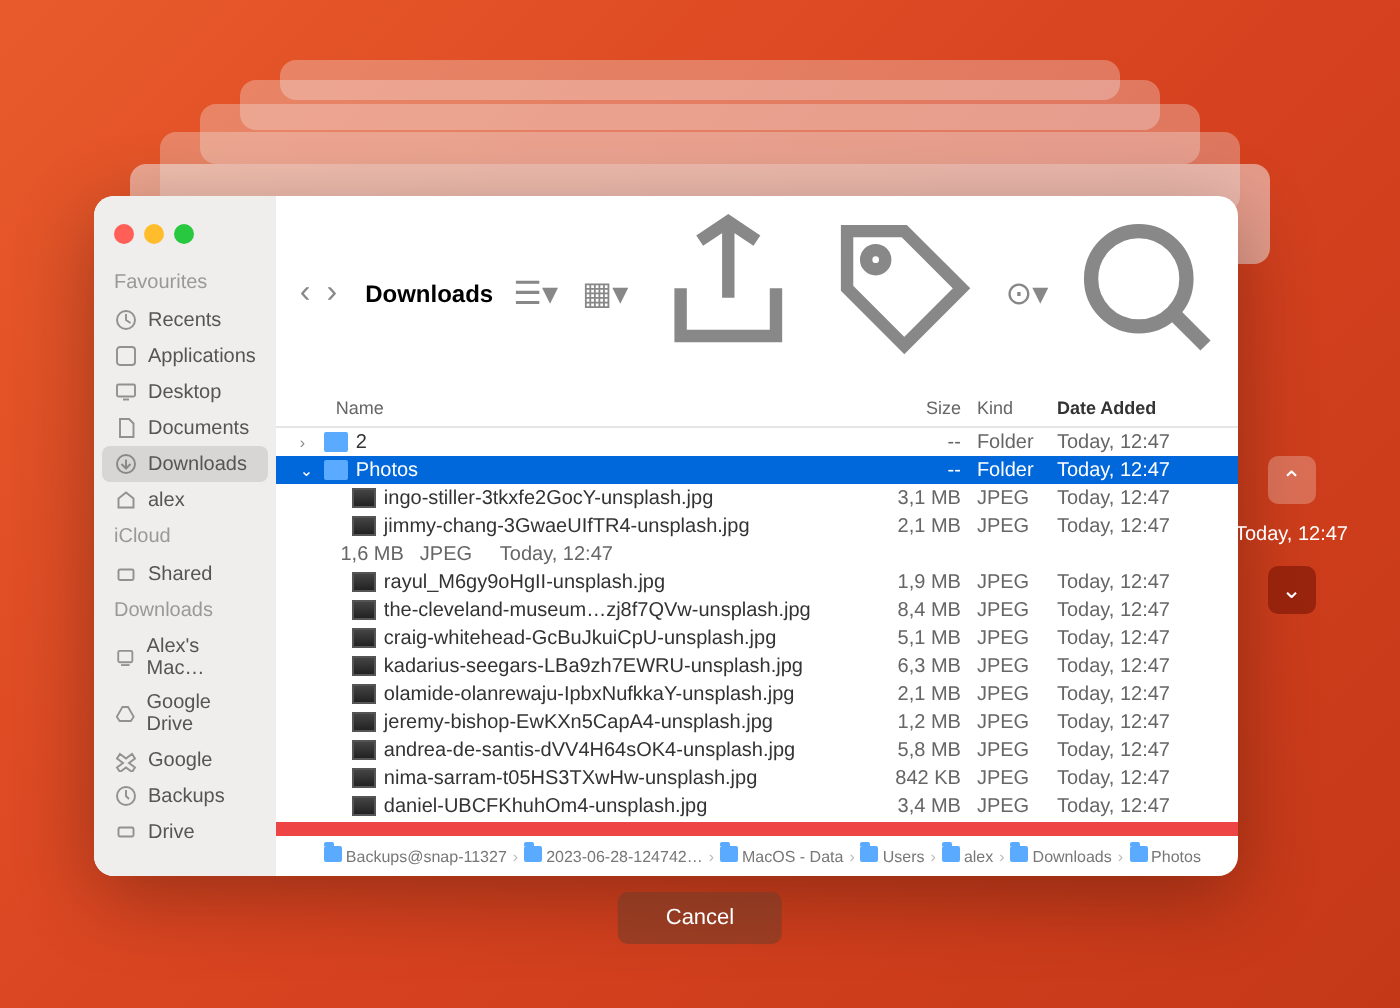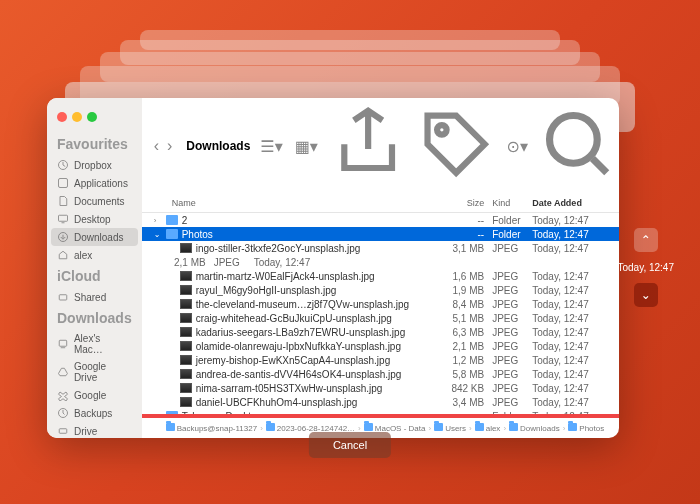--- a/index.html
+++ b/index.html
@@ -8,21 +8,21 @@
 .s1{top:30px;width:420px;height:20px}
 .s2{top:40px;width:460px;height:25px}
 .s3{top:52px;width:500px;height:30px}
 .s4{top:66px;width:540px;height:40px}
 .s5{top:82px;width:570px;height:50px;opacity:.5}
 .main-window{position:absolute;top:98px;left:47px;width:572px;height:340px;background:#fff;border-radius:10px;box-shadow:0 10px 40px rgba(0,0,0,.3);display:flex;overflow:hidden}
 .sidebar{width:114px;background:#f0eeec;padding:8px 0;font-size:10px;color:#666}
 .traffic{display:flex;gap:5px;padding:6px 10px 10px}
 .tl{width:10px;height:10px;border-radius:50%}
 .tl.r{background:#ff5f57}.tl.y{background:#ffbd2e}.tl.g{background:#28c940}
-.sb-header{padding:4px 10px;font-size:14px;color:#999;font-weight:700}
+.sb-header{padding:4px 10px;font-size:10px;color:#999;font-weight:400}
 .sb-item{display:flex;align-items:center;gap:5px;padding:3px 10px;cursor:pointer;color:#555}
 .sb-item.active{background:#d8d6d4;border-radius:4px;margin:0 4px;padding:3px 6px}
 .sb-icon{width:12px;height:12px;opacity:.6}
 .content{flex:1;display:flex;flex-direction:column}
 .toolbar{display:flex;align-items:center;padding:8px 12px;gap:10px;border-bottom:none}
 .nav-arrows{display:flex;gap:8px;color:#888}
 .title{font-weight:600;font-size:12px;margin-left:4px}
 .tb-right{margin-left:auto;display:flex;gap:12px;align-items:center;color:#888}
 .col-headers{display:flex;padding:4px 12px;font-size:9px;color:#666;border-bottom:1px solid #e5e5e5}
 .ch-name{flex:1;padding-left:18px}.ch-size{width:52px;text-align:right}.ch-kind{width:48px;padding-left:8px}.ch-date{width:84px;font-weight:700;color:#333}
@@ -33,24 +33,24 @@
 .file-row.selected .chev{color:#fff}
 .fr-name{flex:1;display:flex;align-items:center;gap:4px;overflow:hidden;white-space:nowrap}
 .fr-size{width:52px;text-align:right;color:#666}.fr-kind{width:48px;padding-left:8px;color:#666}.fr-date{width:84px;color:#666}
 .file-row.selected .fr-size,.file-row.selected .fr-kind,.file-row.selected .fr-date{color:#fff}
 .chev{width:8px;color:#888;font-size:8px}
 .fico{width:12px;height:10px;display:inline-block}
 .folder-ico{background:#5aaaff;border-radius:1px;position:relative}
 .folder-ico::before{content:'';position:absolute;top:-2px;left:0;width:5px;height:2px;background:#5aaaff;border-radius:1px 1px 0 0}
 .img-ico{background:linear-gradient(#444,#222);border:1px solid #555}
 .indent{margin-left:14px}
-.path-bar{display:flex;align-items:center;gap:3px;padding:5px 24px;font-size:8px;color:#777;border-top:4px solid #ef4444;white-space:nowrap;overflow:hidden}
+.path-bar{display:flex;align-items:center;gap:3px;padding:5px 24px;font-size:8px;color:#777;border-top:7px solid #ef4444;white-space:nowrap;overflow:hidden}
 .path-sep{color:#bbb}
 .path-ico{width:9px;height:8px;display:inline-block;margin-right:2px}
-.buttons{position:absolute;bottom:46px;left:50%;transform:translateX(-50%);display:flex;gap:28px}
+.buttons{position:absolute;bottom:32px;left:50%;transform:translateX(-50%);display:flex;gap:28px}
 .btn{padding:7px 24px;border:none;border-radius:5px;font-size:11px;color:#fff;cursor:pointer;background:rgba(120,60,40,.6)}
 .snap-nav{position:absolute;right:26px;top:228px;display:flex;flex-direction:column;align-items:center;gap:10px}
 .snap-btn{width:24px;height:24px;background:rgba(255,255,255,.25);border-radius:5px;display:flex;align-items:center;justify-content:center;cursor:pointer;color:#fff;font-size:12px}
 .snap-btn.dn{background:rgba(140,30,10,.8)}
 .snap-label{font-size:10px;color:#fff}
 svg{width:100%;height:100%}
 </style>
 </head>
 <body>
 
@@ -67,40 +67,40 @@
       <div class="tl y"></div>
       <div class="tl g"></div>
     </div>
     <div id="sidebar-content">
         <div class="sb-header">Favourites</div>
         <div class="sb-item">
           <span class="sb-icon"><svg viewBox="0 0 16 16" fill="none" stroke="currentColor" stroke-width="1.3">
               <circle cx="8" cy="8" r="6"></circle>
               <path d="M8 4v4l3 2"></path>
             </svg></span>
-          <span>Dropbox</span>
+          <span>Recents</span>
         </div>
         <div class="sb-item">
           <span class="sb-icon"><svg viewBox="0 0 16 16" fill="none" stroke="currentColor" stroke-width="1.3">
               <rect x="2" y="2" width="12" height="12" rx="2"></rect>
             </svg></span>
           <span>Applications</span>
-        </div>
-        <div class="sb-item">
-          <span class="sb-icon"><svg viewBox="0 0 16 16" fill="none" stroke="currentColor" stroke-width="1.3">
-              <path d="M4 2h6l3 3v9H4z"></path>
-            </svg></span>
-          <span>Documents</span>
         </div>
         <div class="sb-item">
           <span class="sb-icon"><svg viewBox="0 0 16 16" fill="none" stroke="currentColor" stroke-width="1.3">
               <rect x="2" y="3" width="12" height="8" rx="1"></rect>
               <path d="M6 13h4"></path>
             </svg></span>
           <span>Desktop</span>
+        </div>
+        <div class="sb-item">
+          <span class="sb-icon"><svg viewBox="0 0 16 16" fill="none" stroke="currentColor" stroke-width="1.3">
+              <path d="M4 2h6l3 3v9H4z"></path>
+            </svg></span>
+          <span>Documents</span>
         </div>
         <div class="sb-item active">
           <span class="sb-icon"><svg viewBox="0 0 16 16" fill="none" stroke="currentColor" stroke-width="1.3">
               <circle cx="8" cy="8" r="6"></circle>
               <path d="M8 5v5M5 8l3 3 3-3"></path>
             </svg></span>
           <span>Downloads</span>
         </div>
         <div class="sb-item">
           <span class="sb-icon"><svg viewBox="0 0 16 16" fill="none" stroke="currentColor" stroke-width="1.3">
@@ -205,30 +205,30 @@
           <div class="fr-name indent">
             <span class="chev"></span>
             <span class="fico img-ico"></span>
             <span>ingo-stiller-3tkxfe2GocY-unsplash.jpg</span>
           </div>
           <div class="fr-size">3,1 MB</div>
           <div class="fr-kind">JPEG</div>
           <div class="fr-date">Today, 12:47</div>
         </div>
         <div class="file-row">
+          <div class="fr-name indent">
+            <span class="chev"></span>
+            <span class="fico img-ico"></span>
+            <span>jimmy-chang-3GwaeUIfTR4-unsplash.jpg</span>
+          </div>
           <div class="fr-size">2,1 MB</div>
           <div class="fr-kind">JPEG</div>
           <div class="fr-date">Today, 12:47</div>
         </div>
         <div class="file-row">
-          <div class="fr-name indent">
-            <span class="chev"></span>
-            <span class="fico img-ico"></span>
-            <span>martin-martz-W0EalFjAck4-unsplash.jpg</span>
-          </div>
           <div class="fr-size">1,6 MB</div>
           <div class="fr-kind">JPEG</div>
           <div class="fr-date">Today, 12:47</div>
         </div>
         <div class="file-row">
           <div class="fr-name indent">
             <span class="chev"></span>
             <span class="fico img-ico"></span>
             <span>rayul_M6gy9oHgII-unsplash.jpg</span>
           </div>

